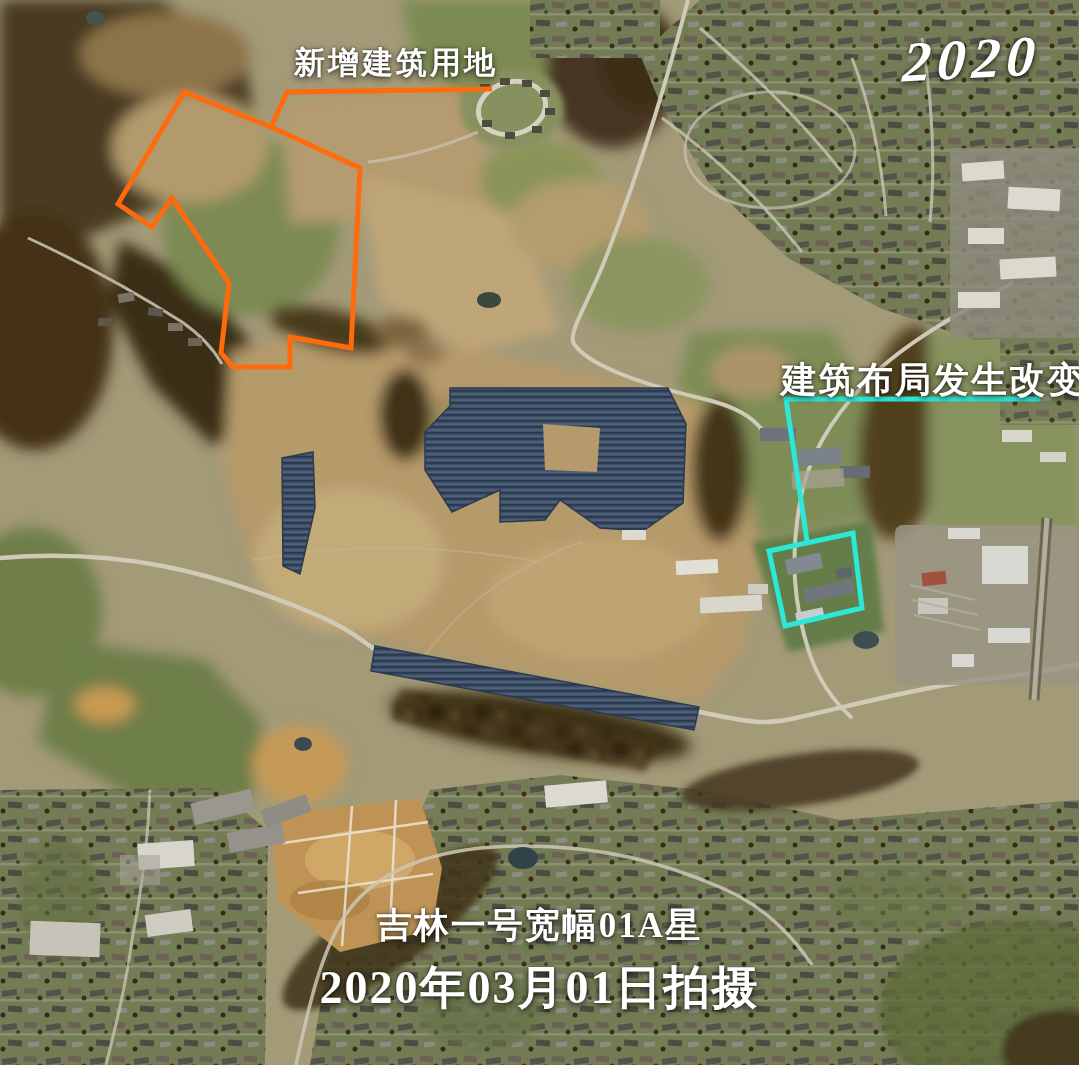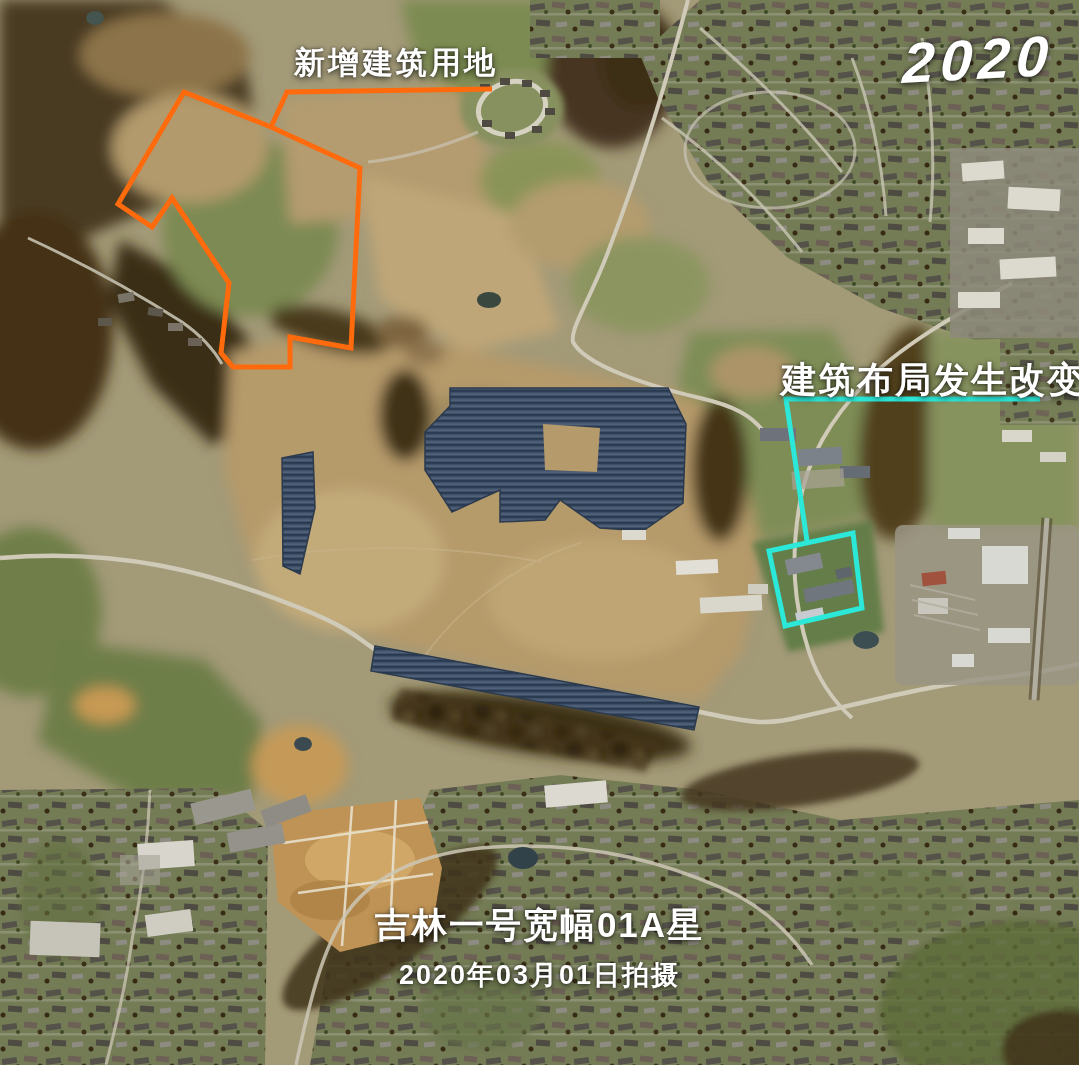--- a/index.html
+++ b/index.html
@@ -1,29 +1,29 @@
 <!DOCTYPE html>
 <html><head>
 <meta charset="utf-8">
 <style>
   html,body{margin:0;padding:0;width:1079px;height:1065px;overflow:hidden;background:#8f8a6c;
     font-family:"Liberation Sans","DejaVu Sans",sans-serif;}
-  #stage{position:relative;width:889px;height:1065px;}
+  #stage{position:relative;width:889px;height:1065px;font-family:Liberation Serif, serif;}
   svg.layer{position:absolute;left:0;top:0;width:1079px;height:1065px;display:block;}
   #basemap{z-index:0;}
   #annot{z-index:10;}
   .lbl{position:absolute;z-index:20;color:#ffffff;font-weight:bold;white-space:nowrap;
        text-shadow:0 2px 6px rgba(0,0,0,.65),0 0 3px rgba(0,0,0,.5);}
   #orange-label{left:294px;top:42px;font-size:31px;letter-spacing:3px;}
   #cyan-label{left:781px;top:356px;font-size:36px;letter-spacing:2px;}
   #year-label{left:903px;top:26px;font-size:57px;font-style:italic;letter-spacing:6px;
               transform:skewX(-6deg) rotate(-3deg);}
   .caption{left:0;width:1079px;text-align:center;}
   #caption-line1{top:902px;font-size:35px;letter-spacing:2px;}
-  #caption-line2{top:957px;font-size:27px;letter-spacing:2px;}
+  #caption-line2{top:957px;font-size:46px;letter-spacing:2px;}
 </style>
 </head>
 <body>
 
 <div id="stage">
 
   <svg id="basemap" class="layer" viewBox="0 0 1079 1065" preserveAspectRatio="none">
     <defs>
       <pattern id="subPat" width="44" height="34" patternUnits="userSpaceOnUse">
         <rect width="44" height="34" fill="#747c56"></rect>

